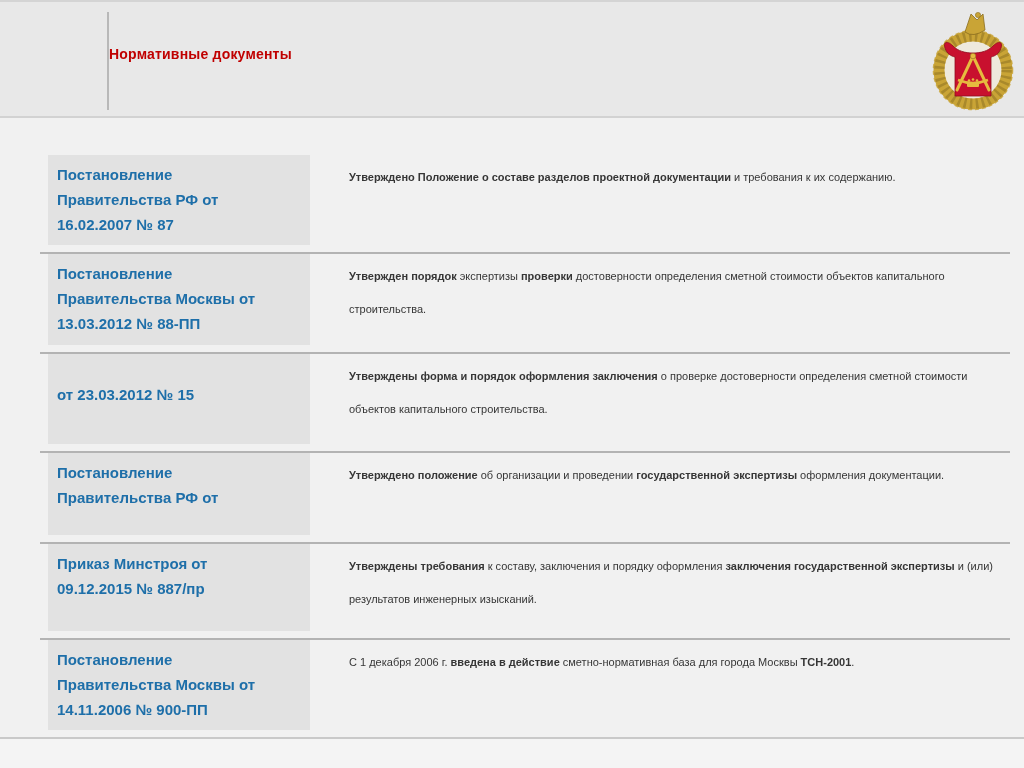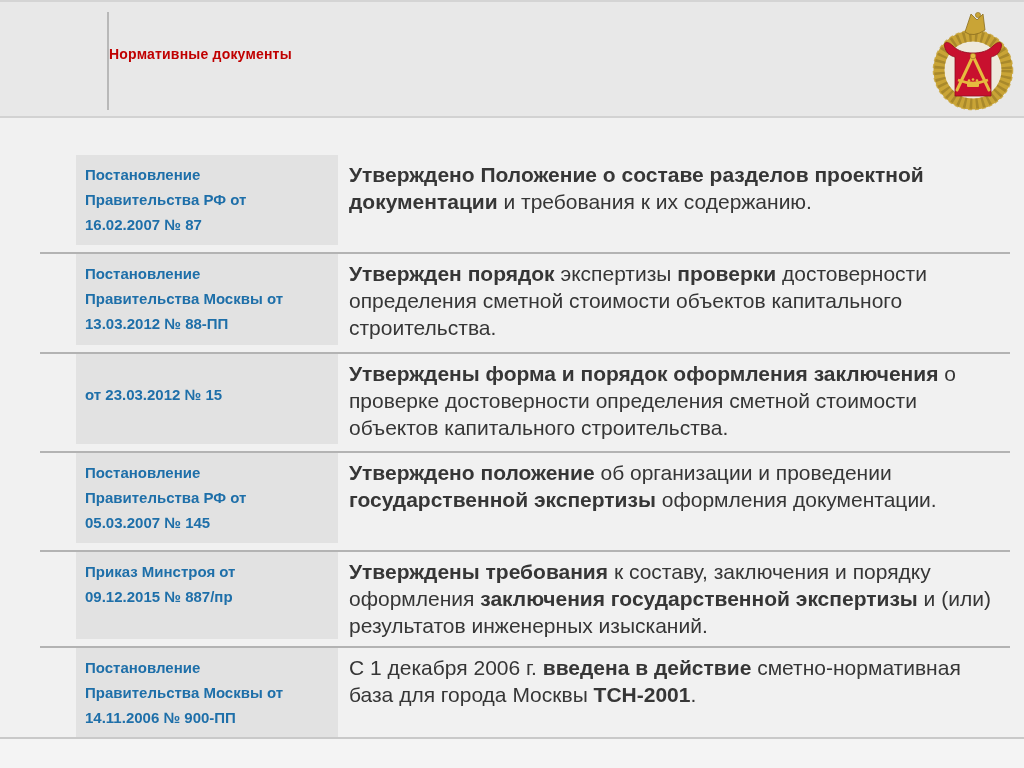--- a/index.html
+++ b/index.html
@@ -40,21 +40,21 @@
   .row:nth-child(4){min-height:91px;}
   .row:nth-child(5){min-height:96px;}
   .row:nth-child(6){min-height:86px;}
   .doc-cell{width:262px;flex:0 0 262px;background:var(--cell-bg);
     margin-bottom:7px;padding:7px 8px 8px 9px;
     color:var(--doc-blue);font-weight:bold;font-size:15px;line-height:25px;}
   .row:last-child .doc-cell{margin-bottom:9px;}
   .doc-line{white-space:nowrap;}
   .doc-line.spaced{margin-top:21px;}
   .desc-cell{padding:6px 0 0 11px;width:672px;
-    color:var(--body-text);font-size:21px;line-height:27px;}
+    color:var(--body-text);font-size:11px;line-height:33px;margin-left:28px;}
   .desc-cell .b{font-weight:bold;}
 
   
   .footer-rule{position:absolute;left:0;top:737px;width:1024px;height:2px;background:var(--footer-line);}
   .footer-strip{position:absolute;left:0;top:739px;width:1024px;height:29px;background:var(--footer-bg);}
 </style>
 </head>
 <body>
 
 <div class="slide">
@@ -110,21 +110,20 @@
       <div class="row">
         <div class="doc-cell">
           <div class="doc-line spaced">от 23.03.2012 № 15</div>
         </div>
         <div class="desc-cell"><span class="b">Утверждены форма и порядок оформления заключения</span><span> о проверке достоверности  определения сметной стоимости объектов капитального строительства.</span></div>
       </div>
       <div class="row">
         <div class="doc-cell">
           <div class="doc-line">Постановление</div>
           <div class="doc-line">Правительства РФ от</div>
-          <div class="doc-line">05.03.2007 № 145</div>
         </div>
         <div class="desc-cell"><span class="b">Утверждено положение</span><span> об организации и проведении </span><span class="b">государственной экспертизы</span><span> оформления документации.</span></div>
       </div>
       <div class="row">
         <div class="doc-cell">
           <div class="doc-line">Приказ Минстроя от</div>
           <div class="doc-line">09.12.2015 № 887/пр</div>
         </div>
         <div class="desc-cell"><span class="b">Утверждены требования</span><span> к составу, заключения и порядку оформления </span><span class="b">заключения  государственной экспертизы</span><span> и (или) результатов инженерных изысканий.</span></div>
       </div>

